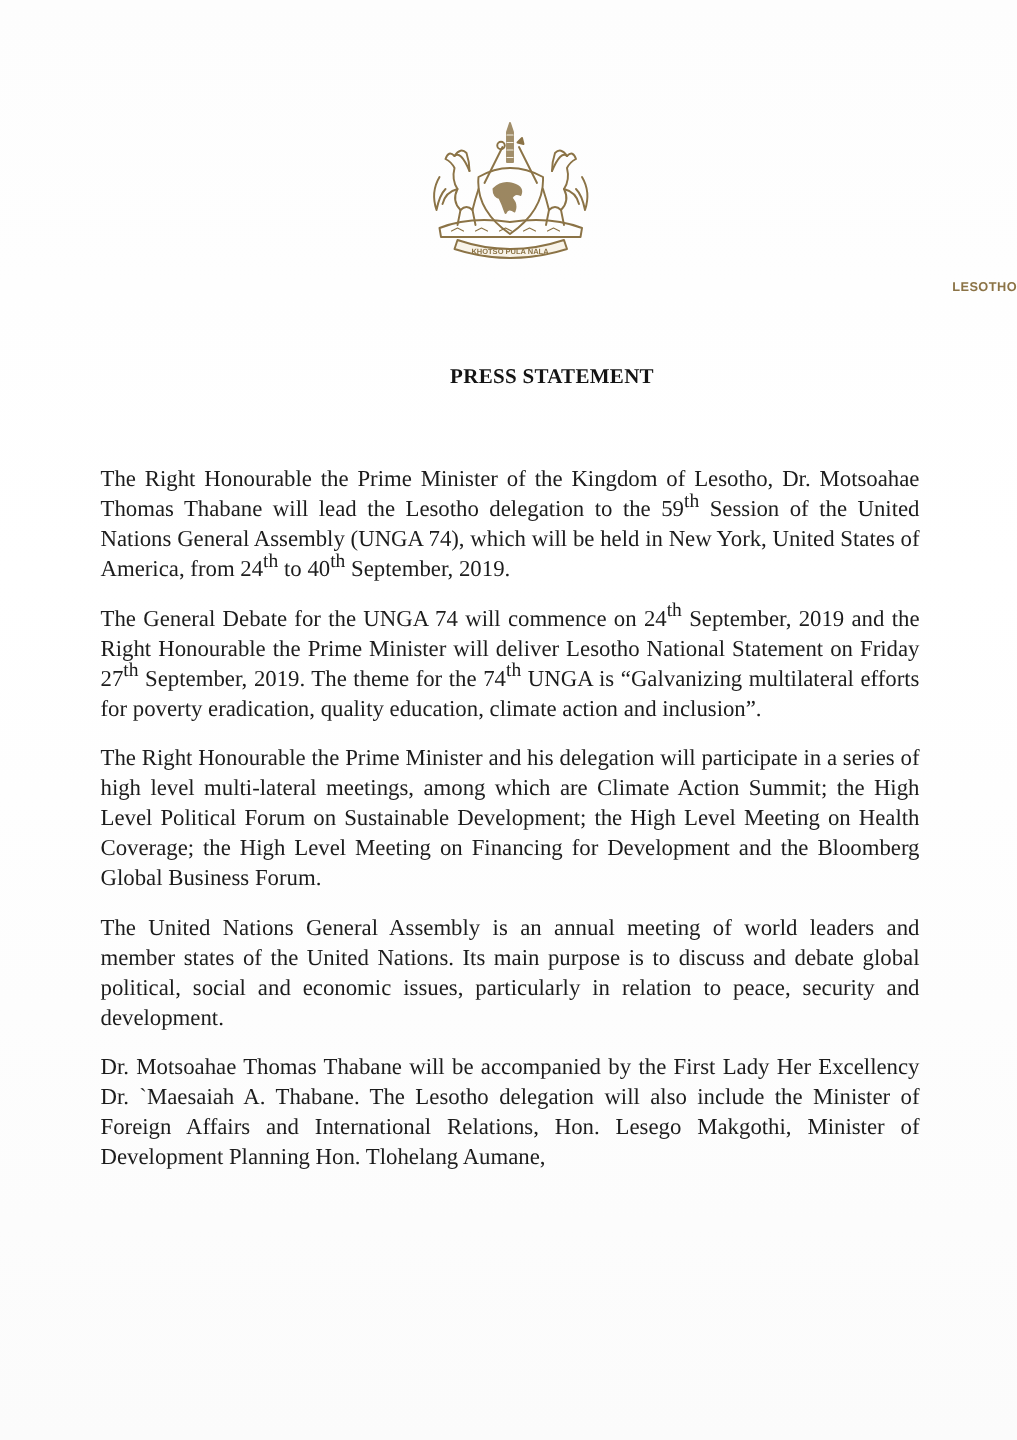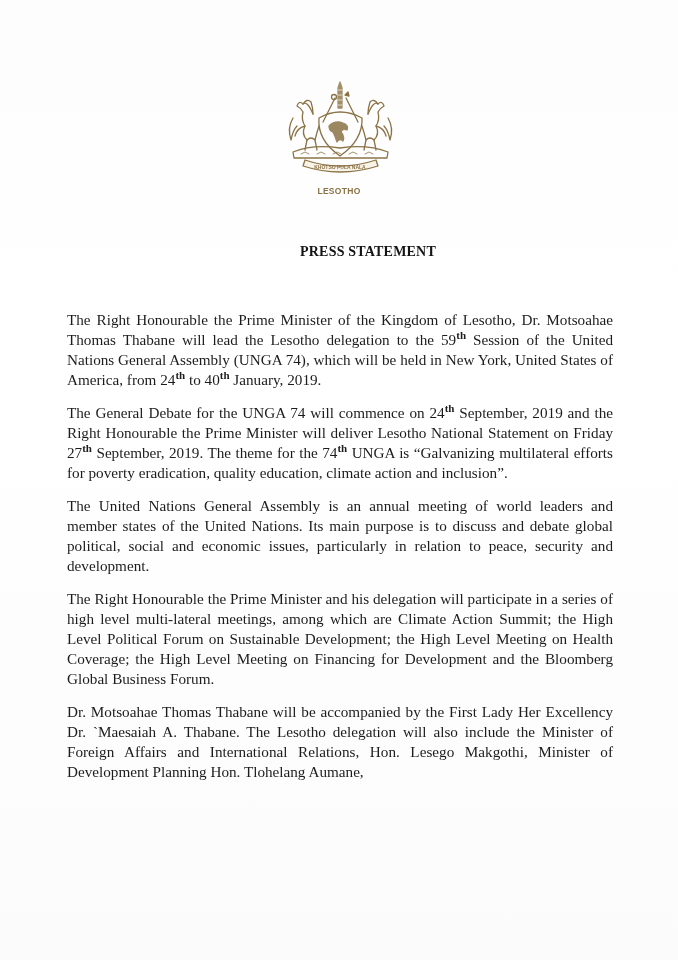--- a/index.html
+++ b/index.html
@@ -27,21 +27,21 @@
       top: 78px;
       width: 115px;
       height: 100px;
     }
     .emblem svg { width: 100%; height: 100%; }
     .country-label {
       position: absolute;
       left: 0;
       width: 678px;
       top: 186px;
-      text-align: center;
+      text-align: right;
       font-family: "Liberation Sans", "DejaVu Sans", sans-serif;
       font-size: 8.5px;
       font-weight: bold;
       letter-spacing: 0.3px;
       color: #8b7346;
     }
     .title {
       position: absolute;
       left: 0;
       width: 678px;
@@ -60,24 +60,23 @@
       width: 546px;
     }
     .para {
       margin: 0 0 13px 0;
       font-size: 15.2px;
       line-height: 20px;
       text-align: justify;
       color: #1c1c1c;
     }
     sup {
-      font-size: 11px;
+      font-size: 13px;
       line-height: 0;
       vertical-align: super;
-      font-weight: bold;
     }
   </style>
 </head>
 <body>
 
 <div class="page">
 
   <div class="emblem">
     <svg viewBox="0 0 115 100" xmlns="http://www.w3.org/2000/svg" fill="none" stroke="#8b7346" stroke-width="1.3" stroke-linecap="round" stroke-linejoin="round">
 
@@ -110,24 +109,24 @@
       <text x="57" y="91" font-size="5" fill="#8b7346" stroke="none" text-anchor="middle" font-family="Liberation Sans, sans-serif" font-weight="bold">KHOTSO PULA NALA</text>
     </svg>
   </div>
 
   <div class="country-label">LESOTHO</div>
 
   <div class="title">PRESS STATEMENT</div>
 
   <div class="body">
 
-    <p class="para"><span>The Right Honourable the Prime Minister of the Kingdom of Lesotho, Dr. Motsoahae Thomas Thabane will lead the Lesotho delegation to the 59</span><sup>th</sup><span> Session of the United Nations General Assembly (UNGA 74), which will be held in New York, United States of America, from 24</span><sup>th</sup><span> to 40</span><sup>th</sup><span> January, 2019.</span></p>
+    <p class="para"><span>The Right Honourable the Prime Minister of the Kingdom of Lesotho, Dr. Motsoahae Thomas Thabane will lead the Lesotho delegation to the 59</span><sup>th</sup><span> Session of the United Nations General Assembly (UNGA 74), which will be held in New York, United States of America, from 24</span><sup>th</sup><span> to 40</span><sup>th</sup><span> September, 2019.</span></p>
 
     <p class="para"><span>The General Debate for the UNGA 74 will commence on 24</span><sup>th</sup><span> September, 2019 and the Right Honourable the Prime Minister will deliver Lesotho National Statement on Friday 27</span><sup>th</sup><span>  September, 2019. The theme for the 74</span><sup>th</sup><span> UNGA is “Galvanizing multilateral efforts for poverty eradication, quality education, climate action and inclusion”.</span></p>
 
+    <p class="para">The Right Honourable the Prime Minister and his delegation will participate in a series of high level multi-lateral meetings, among which are Climate Action Summit; the High Level Political Forum on Sustainable Development; the High Level Meeting on Health Coverage; the High Level Meeting on Financing for Development and the Bloomberg Global Business Forum.</p>
+
     <p class="para">The United Nations General Assembly is an annual meeting of world leaders and member states of the United Nations. Its main purpose is to discuss and debate global political, social and economic issues, particularly in relation to peace, security and development.</p>
-
-    <p class="para">The Right Honourable the Prime Minister and his delegation will participate in a series of high level multi-lateral meetings, among which are Climate Action Summit; the High Level Political Forum on Sustainable Development; the High Level Meeting on Health Coverage; the High Level Meeting on Financing for Development and the Bloomberg Global Business Forum.</p>
 
     <p class="para">Dr. Motsoahae Thomas Thabane will be accompanied by the First Lady Her Excellency Dr. `Maesaiah A. Thabane. The Lesotho delegation will also include the Minister of Foreign Affairs and International Relations, Hon. Lesego Makgothi, Minister of Development Planning Hon. Tlohelang Aumane,</p>
 
   </div>
 </div>
 
 </body></html>

